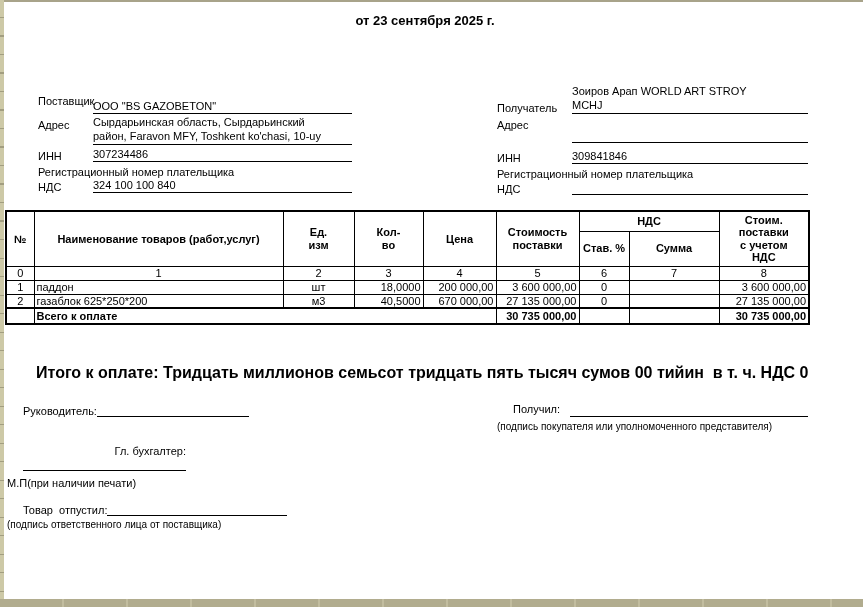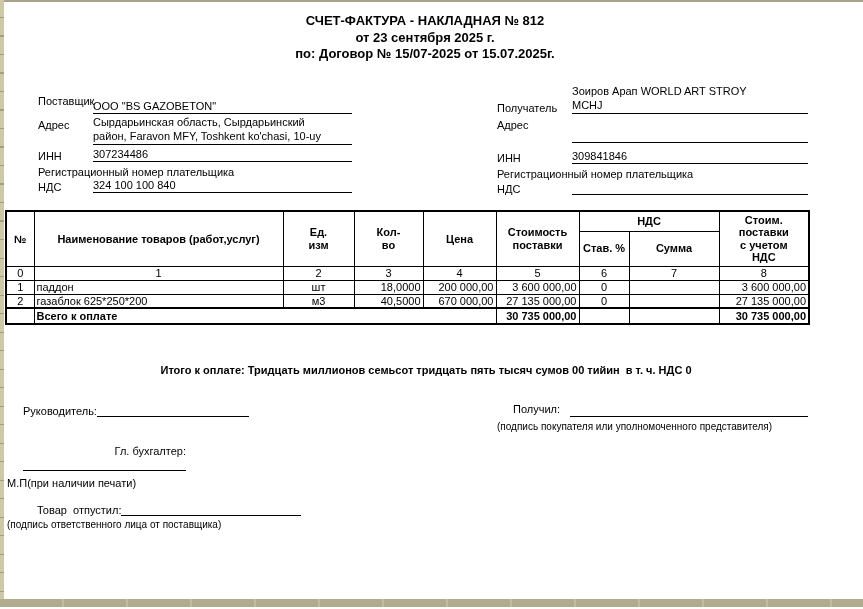--- a/index.html
+++ b/index.html
@@ -47,36 +47,34 @@
   tr.hdr1 { height:20px; }
   tr.hdr2 { height:35px; }
   tr.idx td { height:14px; text-align:center; }
   tr.item td { height:14px; }
   tr.total td { height:16px; border-top:2px solid #000; }
   td.num { text-align:right; padding-right:3px; }
   td.ctr { text-align:center; }
   td.name { text-align:left; padding-left:3px; }
 
   
-  .summary { left:36px; top:364px; font-weight:bold; font-size:11px; width:780px;text-align:center; }
+  .summary { left:36px; top:364px; font-weight:bold; font-size:16px; width:780px; }
   .sig-row { position:absolute; display:flex; align-items:flex-end; font-size:11px;padding-left:16px; }
   .sig-line { border-bottom:1px solid #000; height:14px; display:inline-block; }
   .note { position:absolute; font-size:10px; }
 </style>
 </head>
 <body>
 
 <div class="abs strip-top"></div>
 <div class="abs strip-left"></div>
 <div class="abs strip-bottom"></div>
 
 <div class="abs title-block">
-  <div>СЧЕТ-ФАКТУРА - НАКЛАДНАЯ № 812</div>
   <div>от 23 сентября 2025 г.</div>
-  <div>по: Договор № 15/07-2025 от 15.07.2025г.</div>
 </div>
 
 <div class="lbl" style="left:38px; top:95px;">Поставщик</div>
 <div class="val" style="left:93px; top:100px; width:259px; height:14px;">ООО "BS GAZOBETON"</div>
 <div class="lbl" style="left:38px; top:119px;">Адрес</div>
 <div class="val pre" style="left:93px; top:116px; width:259px; height:29px;">Сырдарьинская область, Сырдарьинский
 район, Faravon MFY, Toshkent ko'chasi, 10-uy</div>
 <div class="lbl" style="left:38px; top:150px;">ИНН</div>
 <div class="val" style="left:93px; top:148px; width:259px; height:14px;">307234486</div>
 <div class="lbl" style="left:38px; top:166px;">Регистрационный номер плательщика</div>
@@ -186,17 +184,17 @@
 <div class="abs" style="left:570px; top:403px; width:238px; height:14px; border-bottom:1px solid #000;"></div>
 <div class="note" style="left:497px; top:421px;">(подпись покупателя или уполномоченного представителя)</div>
 
 <div class="sig-row" style="left:7px; top:445px;flex-direction:column;">
   <span>Гл. бухгалтер:</span>
   <span class="sig-line" style="width:163px;"></span>
 </div>
 
 <div class="lbl" style="left:7px; top:477px;">М.П(при наличии печати)</div>
 
-<div class="sig-row" style="left:21px; top:502px;">
+<div class="sig-row" style="left:7px; top:502px;">
   <span class="prewrap">Товар  отпустил:</span>
   <span class="sig-line" style="width:180px;"></span>
 </div>
 <div class="note" style="left:7px; top:519px;text-align:right;">(подпись ответственного лица от поставщика)</div>
 
 </body></html>

